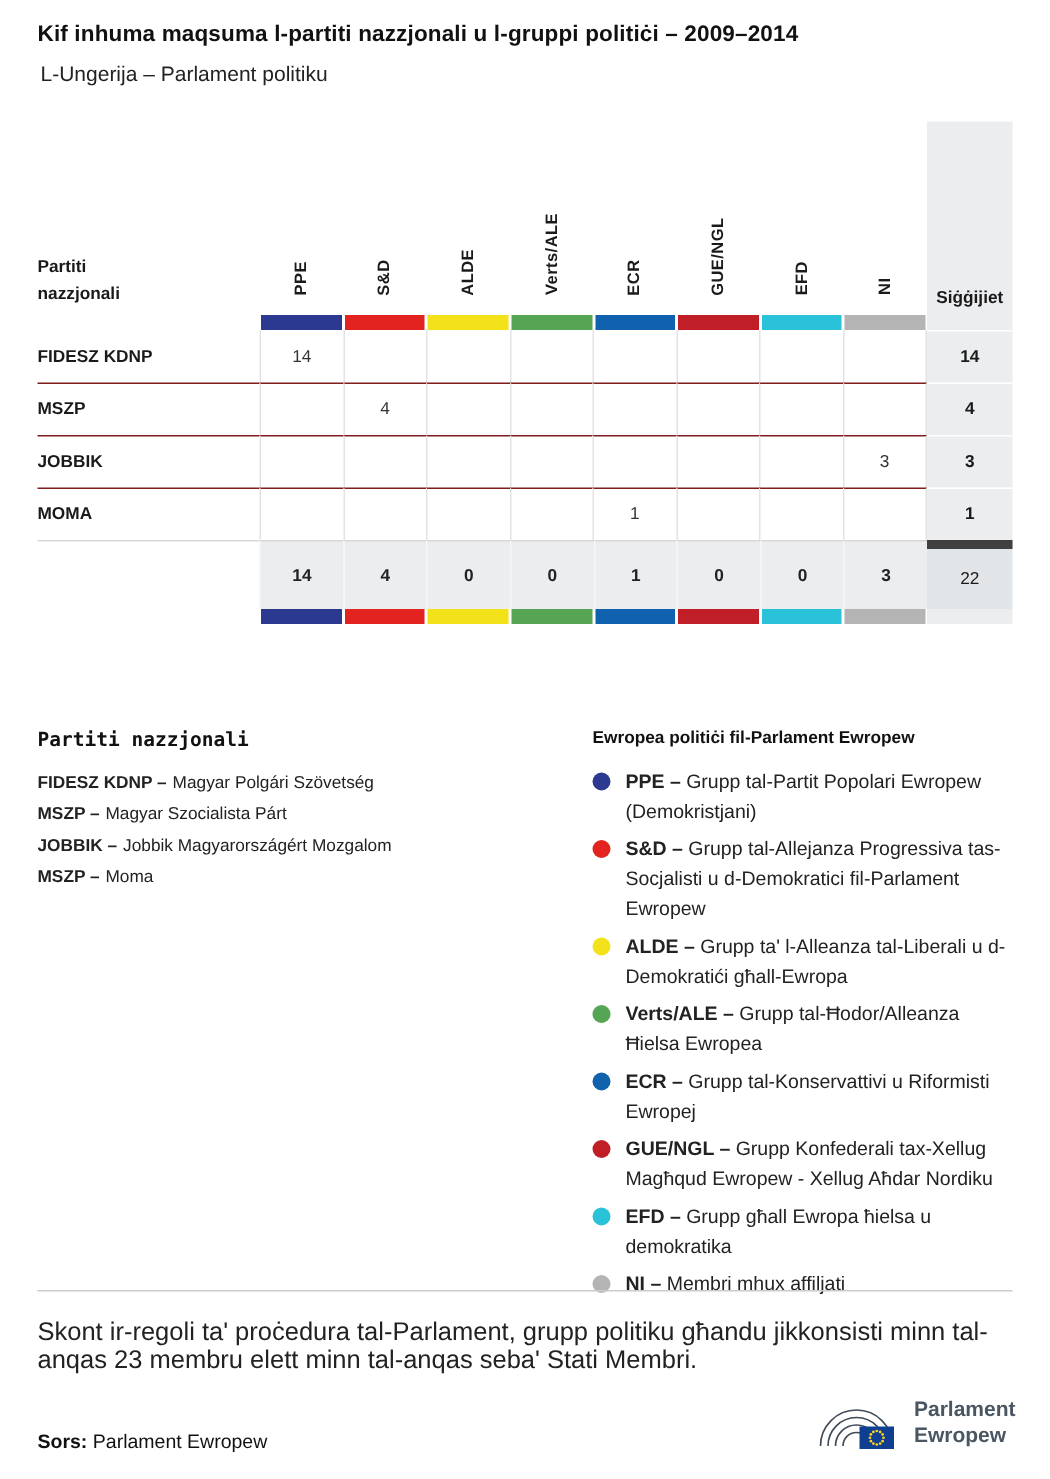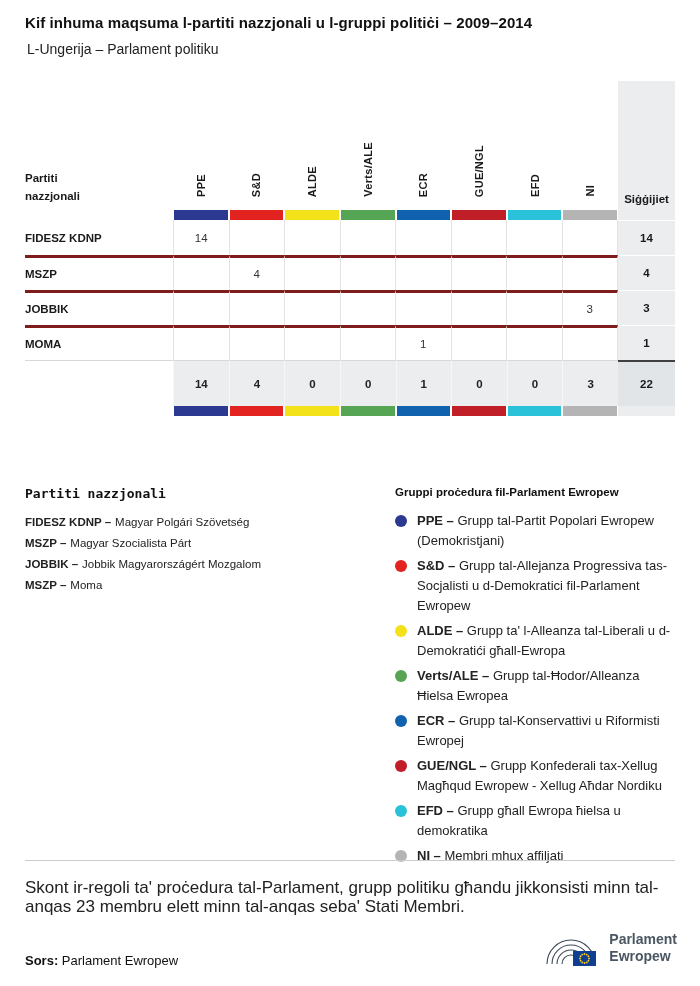--- a/index.html
+++ b/index.html
@@ -31,27 +31,27 @@
   .seats-head span { font-weight:700; font-size:11.5px; padding-bottom:5px; }
 
   .bar-row { height:10px; }
   .bar { margin:0 1px; }
   .seats-cont { background:#ecedee; }
 
   .body-row { height:35px; }
   .body-row .col-party { display:flex; align-items:center; font-weight:700; font-size:11.5px; color:#1a1a1a; }
   .val { display:flex; align-items:center; justify-content:center; font-size:11.5px; color:#333; border-left:1px solid #e3e3e3; }
   .trow .cell:nth-child(9).val { border-right:1px solid #e3e3e3; }
-  .bt > .col-party, .bt > .val { border-top:3px solid #7f1d1d; }
+  .bt > .col-party, .bt > .val { border-top:1px solid #7f1d1d; }
   .seats-val { background:#ecedee; display:flex; align-items:center; justify-content:center; font-weight:700; font-size:11.5px; border-top:1px solid #fff; }
 
   .totals-row { height:46px; }
   .totals-row .col-party { border-top:1px solid #d8d8d8; }
   .total-val { background:#ecedee; display:flex; align-items:center; justify-content:center; font-weight:700; font-size:11.5px; color:#222; border-top:1px solid #d8d8d8; border-left:1px solid #f6f6f6; }
-  .grand-total { background:#e2e5e7; display:flex; align-items:center; justify-content:center; font-weight:700; font-size:11.5px; border-top:2px solid #404040; }
+  .grand-total { background:#e2e5e7; display:flex; align-items:center; justify-content:center; font-weight:400; font-size:11.5px; border-top:6px solid #404040; }
 
   
   .legends { display:flex; margin-top:70px; width:650px; }
   .legend-left { width:370px; }
   .pl-header { font-family:"DejaVu Sans Mono", monospace; font-weight:700; font-size:13px; color:#111; margin-bottom:15px; }
   .pl-item { font-size:11.5px; color:#222; margin-bottom:9px; }
   .pl-label { font-weight:700; }
   .pl-desc { margin-left:4px; }
 
   .legend-right { width:280px; }
@@ -199,21 +199,21 @@
     <div class="legend-left">
       <div class="pl-header">Partiti nazzjonali</div>
       <div id="party-legend-list">
           <div class="pl-item"><span class="pl-label">FIDESZ KDNP –</span><span class="pl-desc">Magyar Polgári Szövetség</span></div>
           <div class="pl-item"><span class="pl-label">MSZP –</span><span class="pl-desc">Magyar Szocialista Párt</span></div>
           <div class="pl-item"><span class="pl-label">JOBBIK –</span><span class="pl-desc">Jobbik Magyarországért Mozgalom</span></div>
           <div class="pl-item"><span class="pl-label">MSZP –</span><span class="pl-desc">Moma</span></div>
         </div>
     </div>
     <div class="legend-right">
-      <div class="gl-header">Gruppi proċedura fil-Parlament Ewropew</div>
+      <div class="gl-header">Ewropea politiċi fil-Parlament Ewropew</div>
       <div id="group-legend-list">
           <div class="gl-item">
             <span class="gl-dot" style="background: rgb(43, 57, 144);"></span>
             <span class="gl-text"><span class="gl-label">PPE – </span><span class="gl-desc">Grupp tal-Partit Popolari Ewropew (Demokristjani)</span></span>
           </div>
           <div class="gl-item">
             <span class="gl-dot" style="background: rgb(226, 35, 31);"></span>
             <span class="gl-text"><span class="gl-label">S&amp;D – </span><span class="gl-desc">Grupp tal-Allejanza Progressiva tas-Socjalisti u d-Demokratici fil-Parlament Ewropew</span></span>
           </div>
           <div class="gl-item">

